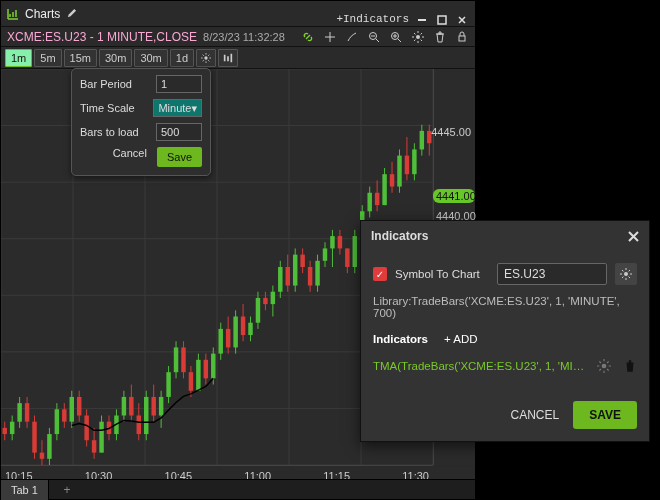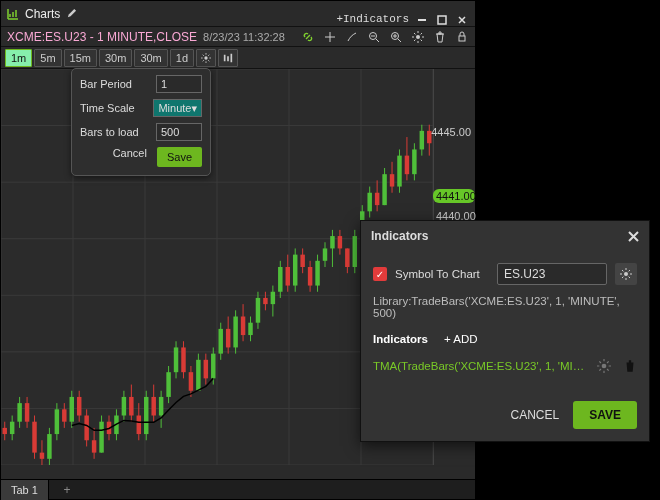--- a/index.html
+++ b/index.html
@@ -547,20 +547,28 @@
        </g>
           </g>
         <path id="ma" stroke="#000" stroke-width="1.5" fill="none" d="M71.08620689655172,356.40000000000225 L78.56896551724137,354.5437499999955 L86.05172413793103,356.40000000000225 L93.53448275862068,361.34999999999775 L101.01724137931033,361.34999999999775 L108.5,359.49375000000225 L115.98275862068965,355.16249999999775 L123.4655172413793,351.4499999999955 L130.94827586206895,352.06874999999775 L138.4310344827586,353.30625000000225 L145.91379310344826,353.30625000000225 L153.3965517241379,353.30625000000225 L160.8793103448276,348.97499999999775 L168.36206896551724,340.93125000000225 L175.8448275862069,333.50624999999775 L183.32758620689654,327.31874999999775 L190.8103448275862,324.84375 L198.29310344827584,321.13124999999775 L205.7758620689655,317.4187499999955 L213.25862068965517,309.375"></path>
       </svg>
     </div>
     <div class="yaxis">
       <span class="ylabel" style="top:16%">4445.00</span>
       <span class="pricechip" style="top:32%">4441.00</span>
       <span class="pricechip sub" style="top:37%">4440.00</span>
     </div>
+    <div class="xaxis">
+      <span>10:15</span>
+      <span>10:30</span>
+      <span>10:45</span>
+      <span>11:00</span>
+      <span>11:15</span>
+      <span>11:30</span>
+    </div>
   </div>
 
   <div class="tabstrip">
     <div class="tab">Tab 1</div>
     <div class="addtab">+</div>
   </div>
 
   <div class="popover">
     <div class="row">
       <label>Bar Period</label>
@@ -599,21 +607,21 @@
       <span>Symbol To Chart</span>
       <div style="flex:1"></div>
       <input type="text" value="ES.U23" style="">
       <span class="gearbtn">
         <svg width="12" height="12" viewBox="0 0 12 12">
             <circle cx="6" cy="6" r="2" fill="#ccc"></circle>
             <path d="M6 0v2M6 10v2M0 6h2M10 6h2M2 2l1.4 1.4M8.6 8.6L10 10M10 2L8.6 3.4M3.4 8.6L2 10" stroke="#ccc"></path>
           </svg>
       </span>
     </div>
-    <div class="libline">Library:TradeBars('XCME:ES.U23', 1, 'MINUTE', 500)</div>
+    <div class="libline">Library:TradeBars('XCME:ES.U23', 1, 'MINUTE', 700)</div>
     <div class="indhdr">
       <span class="hdr">Indicators</span>
       <span class="addbtn">+ ADD</span>
     </div>
     <div class="indrow">
       <span class="txt">TMA(TradeBars('XCME:ES.U23', 1, 'MINUTE', 50...</span>
       <span class="gearbtn" style="background:transparent">
         <svg width="14" height="14" viewBox="0 0 12 12">
             <circle cx="6" cy="6" r="2" fill="#777"></circle>
             <path d="M6 0v2M6 10v2M0 6h2M10 6h2M2 2l1.4 1.4M8.6 8.6L10 10M10 2L8.6 3.4M3.4 8.6L2 10" stroke="#777"></path>

